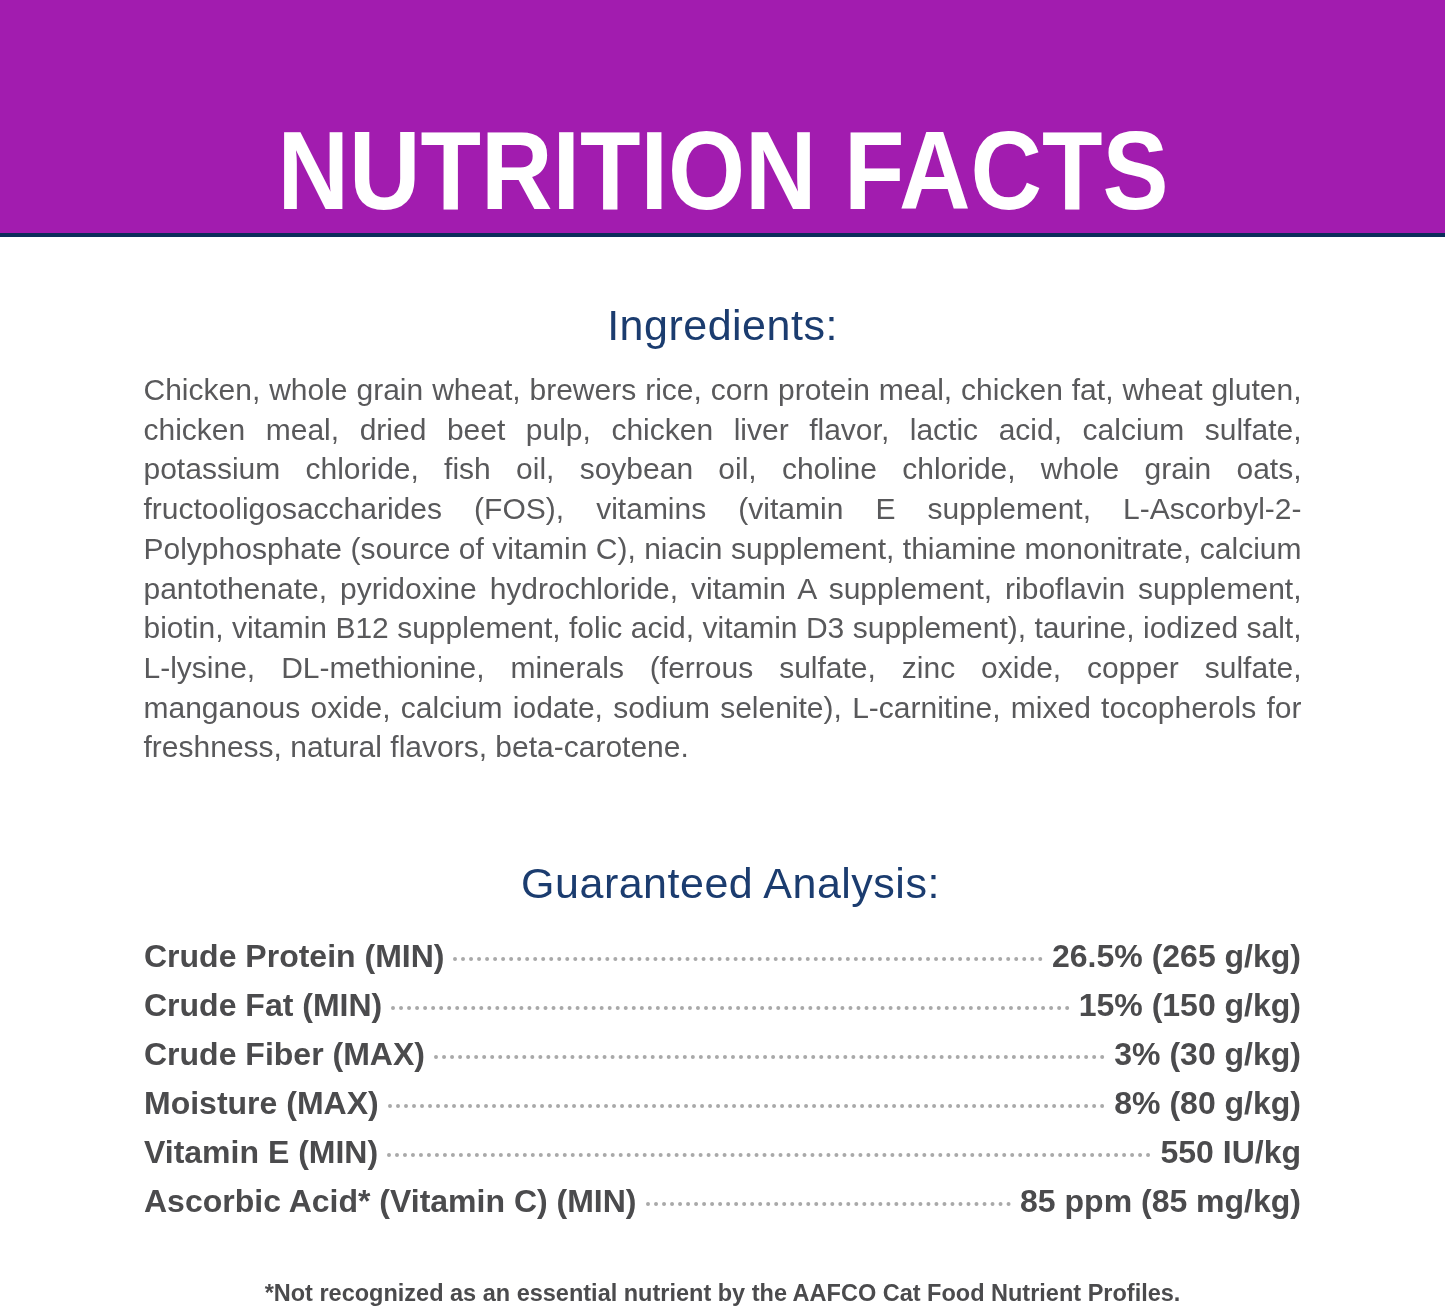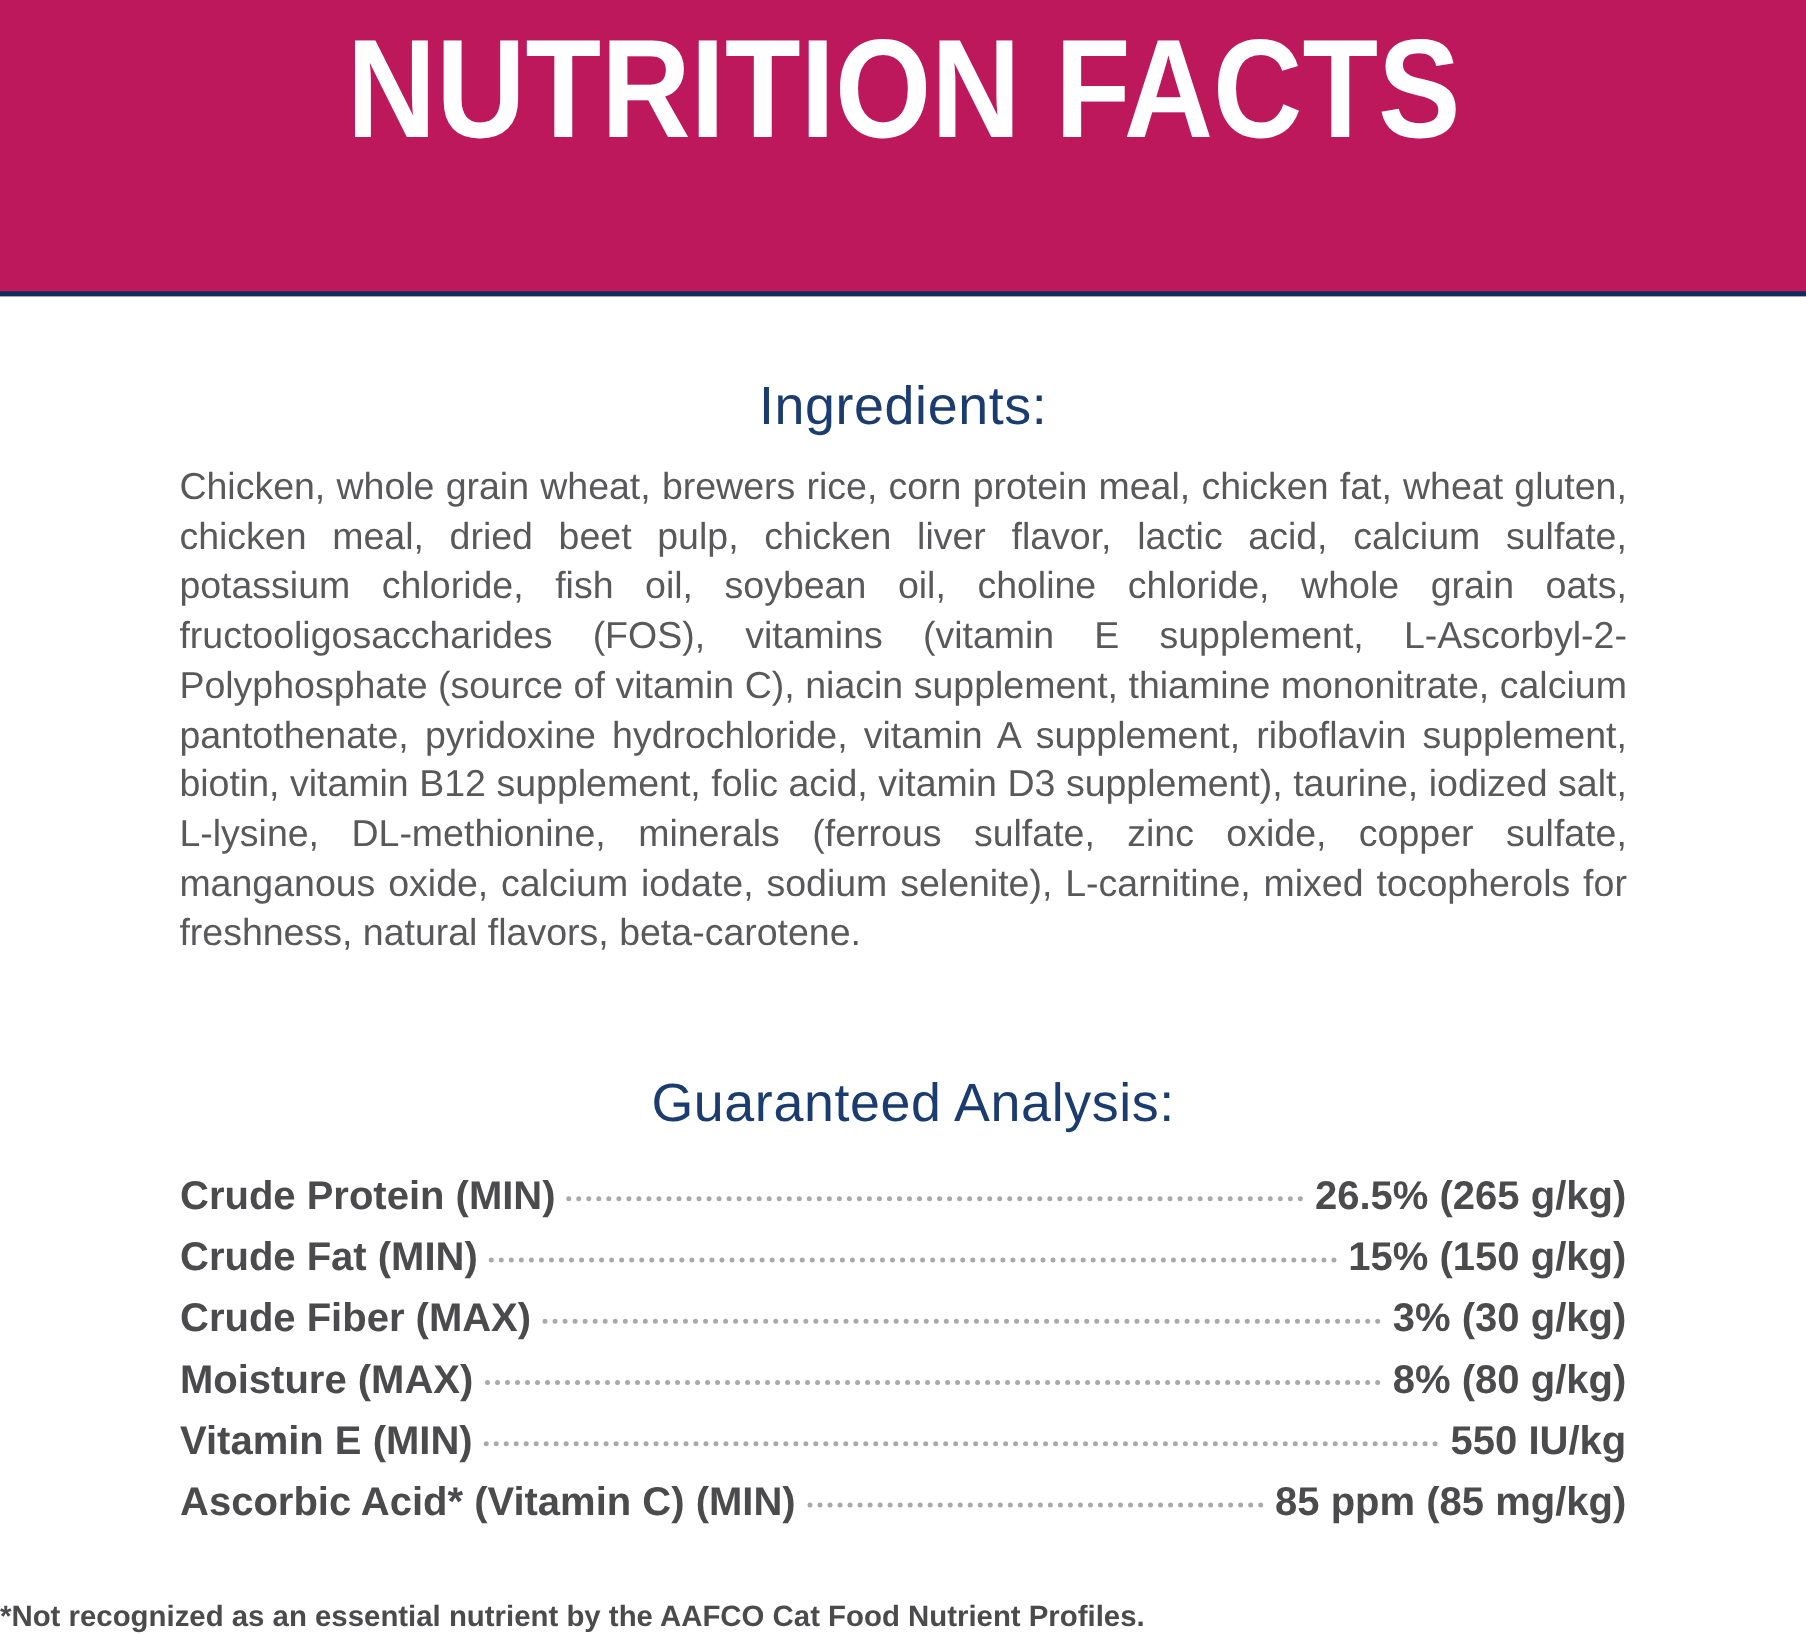--- a/index.html
+++ b/index.html
@@ -12,24 +12,24 @@
     position: relative;
     width: 1445px;
     height: 1308px;
     background: #ffffff;
     overflow: hidden;
   }
   
   .band {
     width: 100%;
     height: 233px;
-    background: #be185d;
+    background: #a21caf;
     border-bottom: 4px solid #0c2d5a;
     display: flex;
-    align-items: flex-start;
+    align-items: flex-end;
     justify-content: center;
   }
   .band-title {
     color: #ffffff;
     font-size: 110px;
     font-weight: bold;
     letter-spacing: 0px;
     white-space: nowrap;
     transform: scaleX(0.90) scaleY(1.02);
     margin-top: 8px;
@@ -76,21 +76,21 @@
     position: relative;
     top: -6px;
     min-width: 30px;
   }
   .analysis-value {
     white-space: nowrap;
   }
   
   .footnote {
     margin-top: 66px;
-    text-align: left;
+    text-align: center;
     font-size: 23.5px;
     font-weight: bold;
     color: #4b4b4d;
   }
 </style>
 </head>
 <body>
 
 <div class="page">
 

